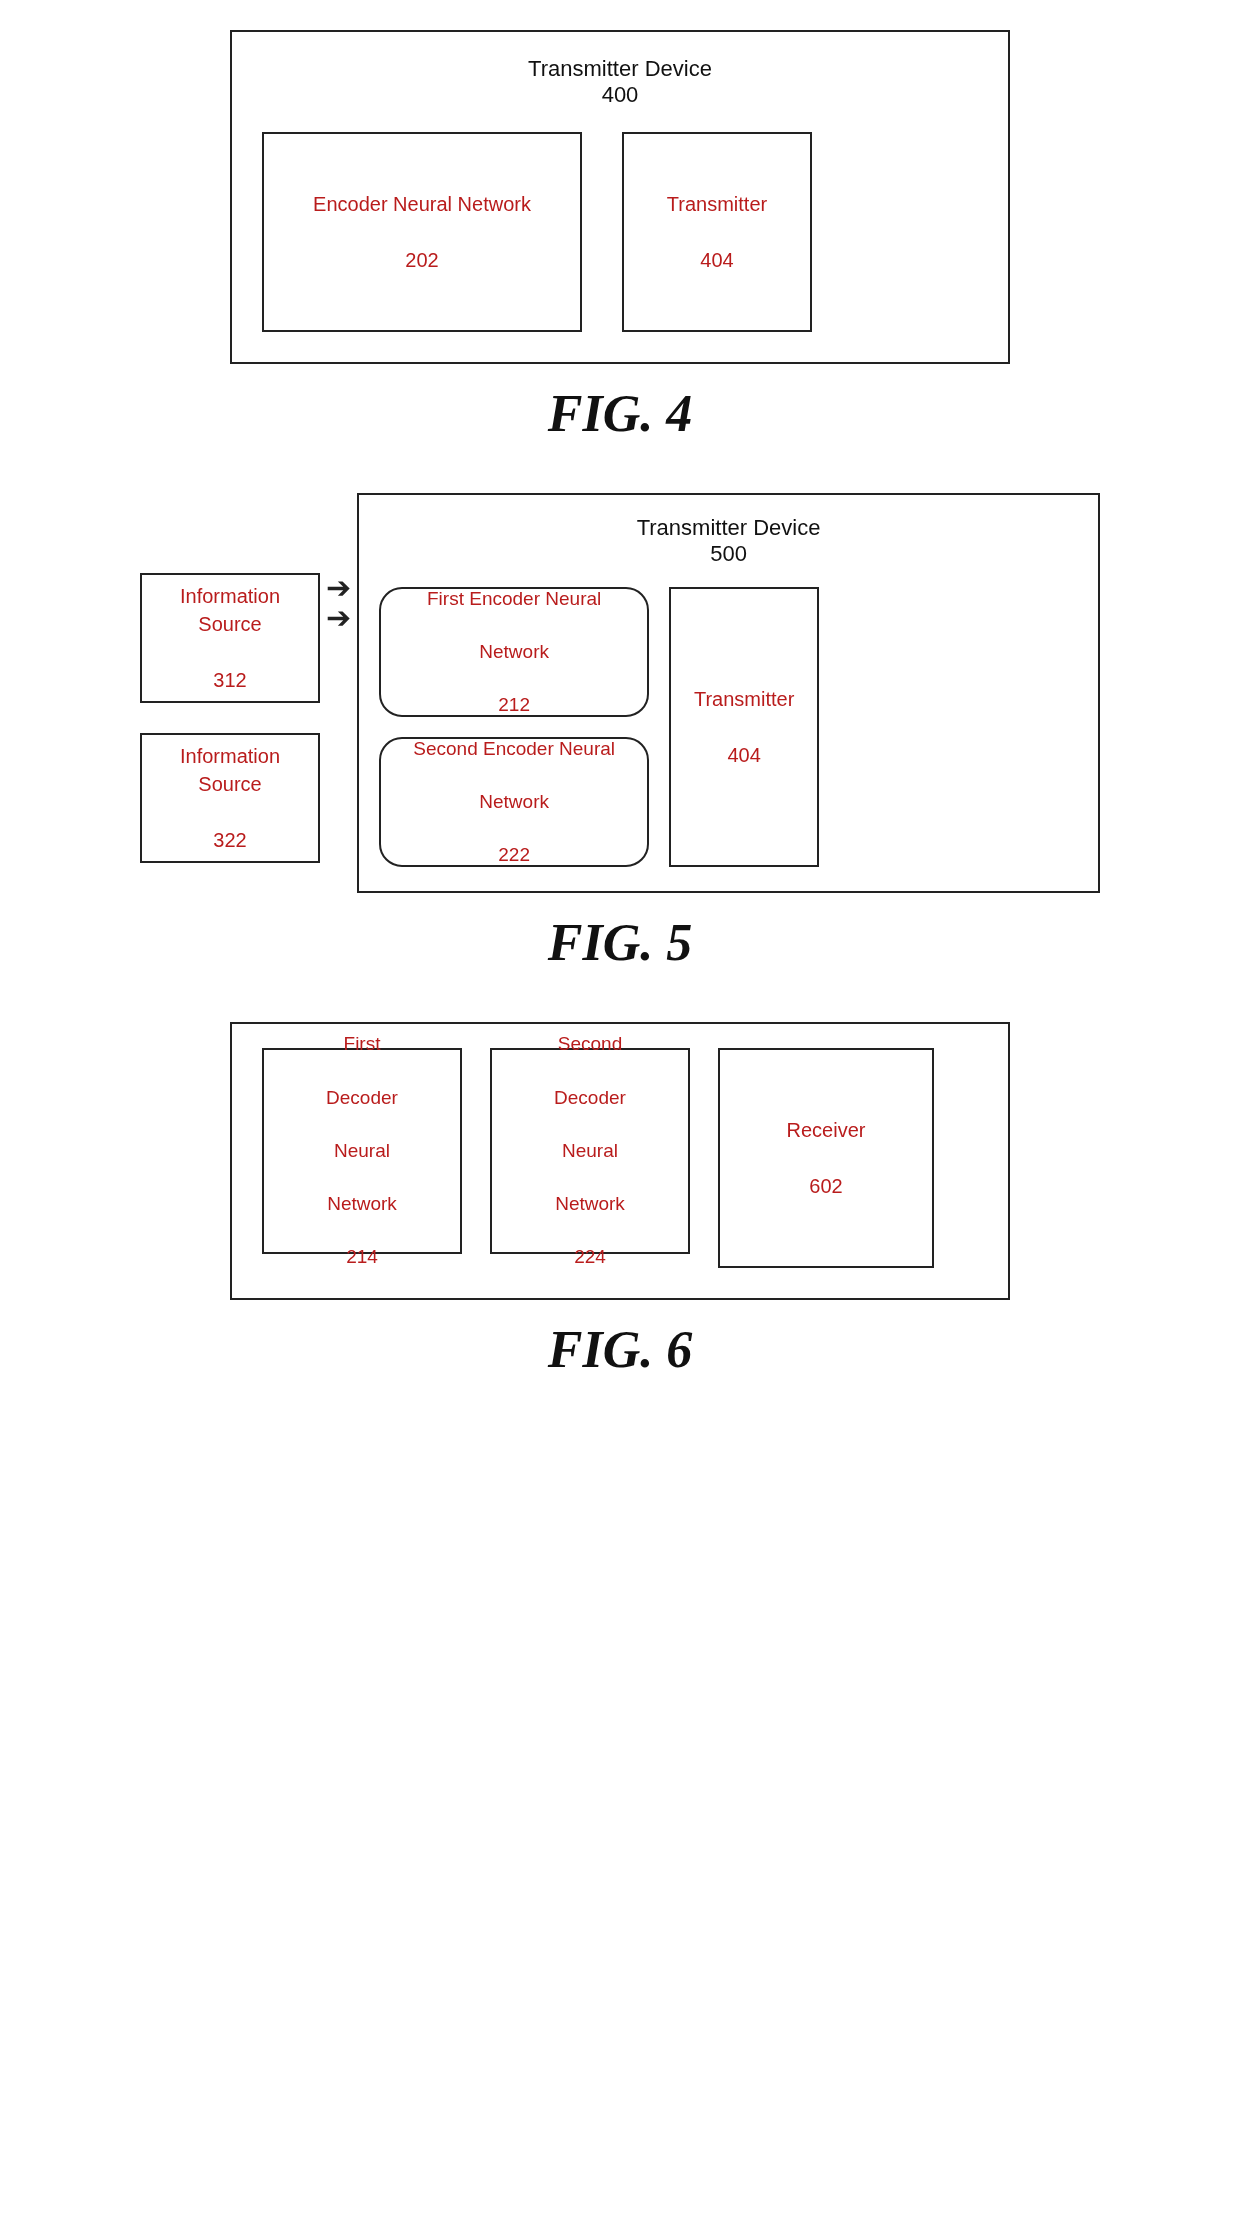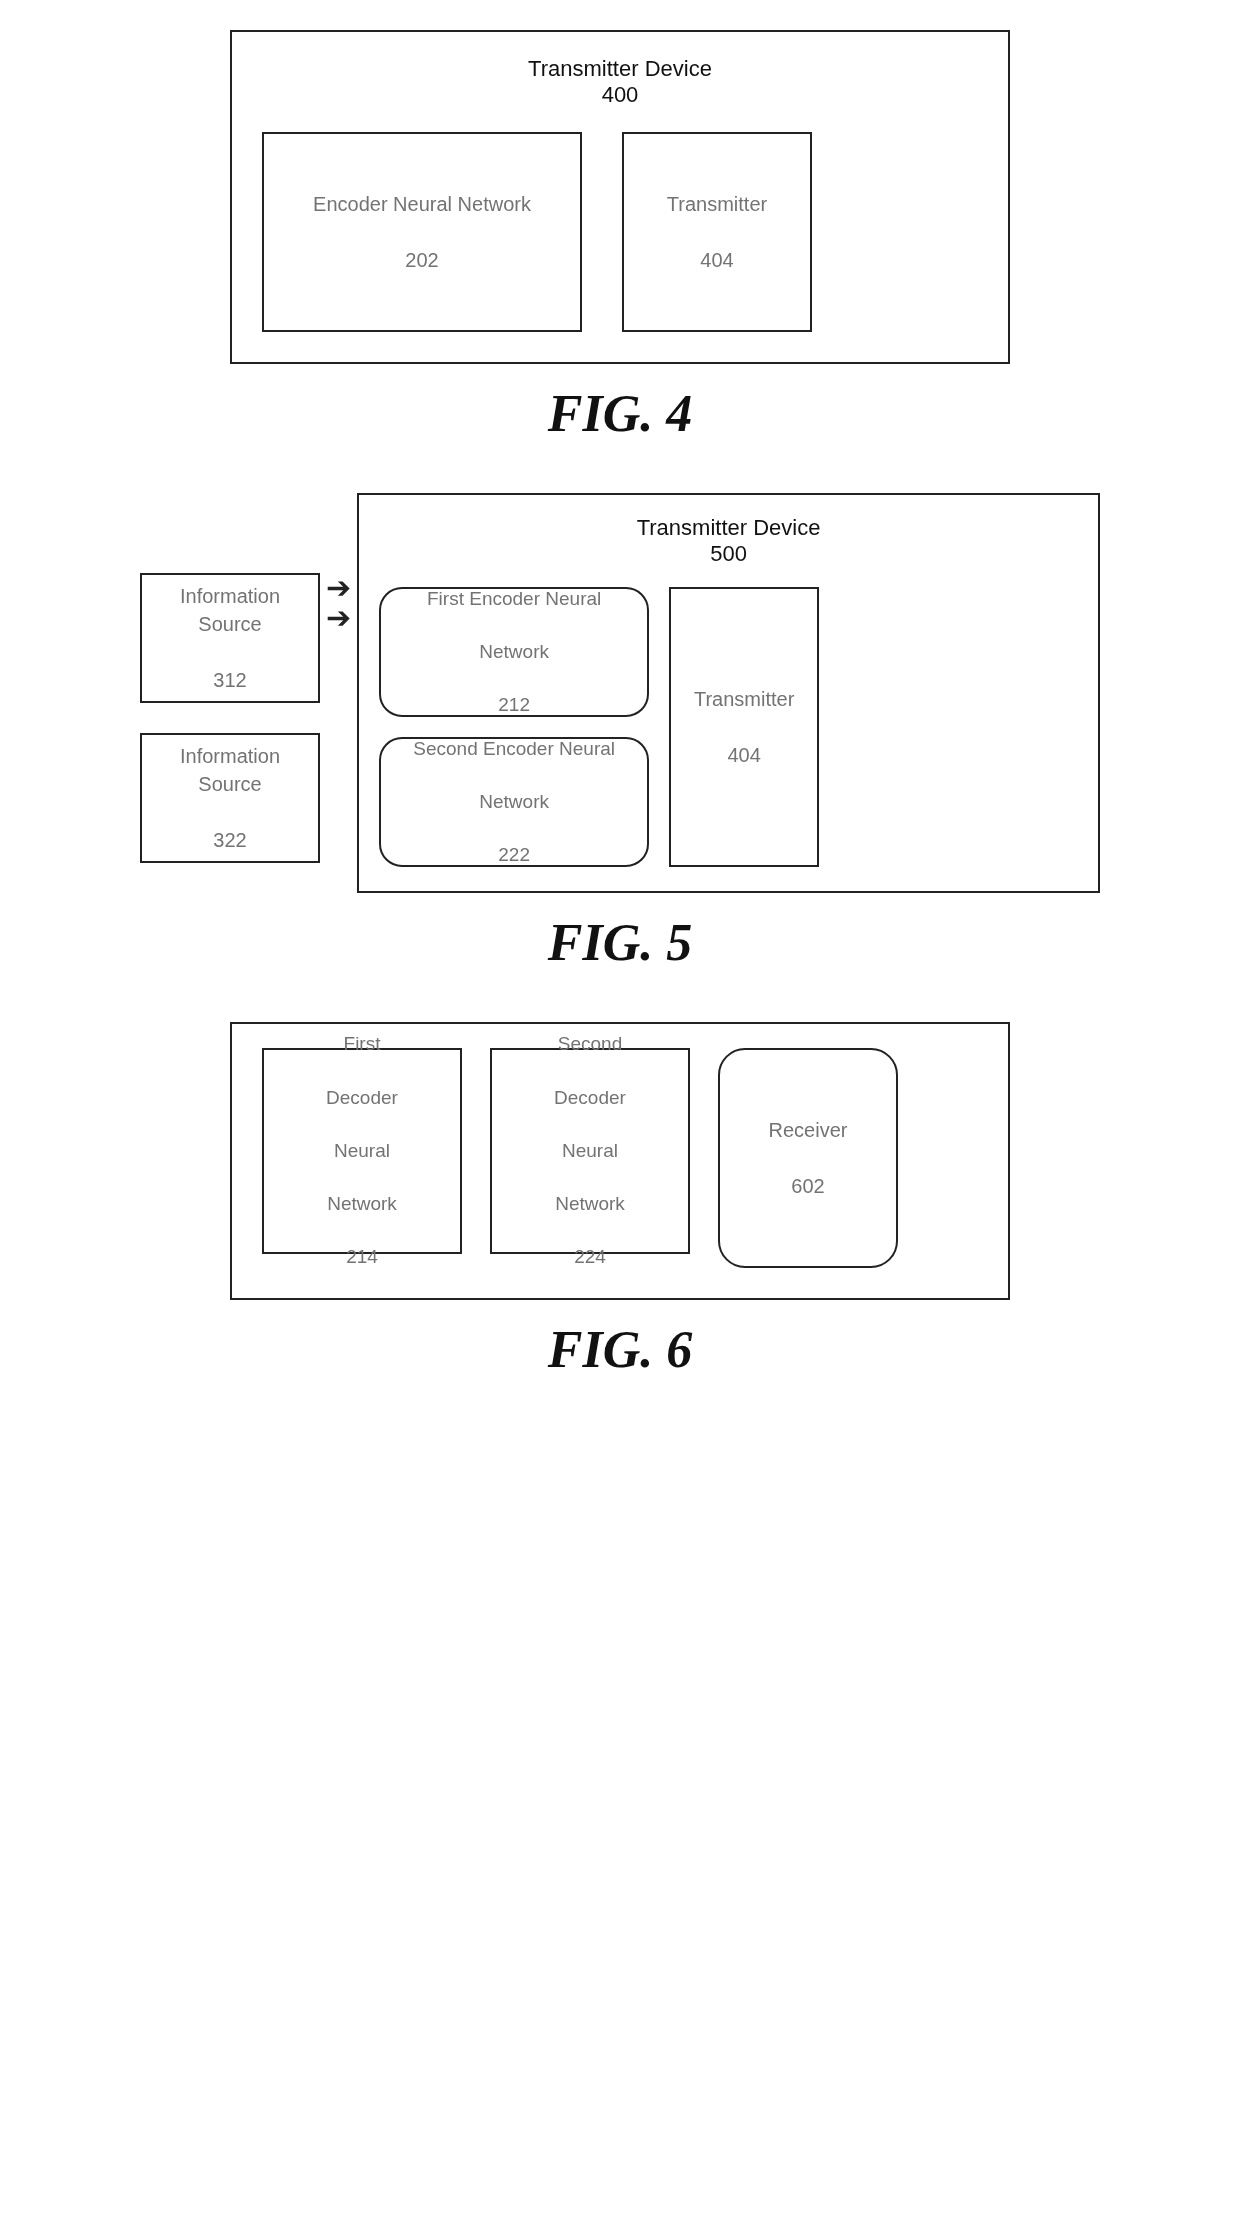--- a/index.html
+++ b/index.html
@@ -53,21 +53,21 @@
     }
 
     .box {
       border: 2px solid #222;
       display: flex;
       flex-direction: column;
       align-items: center;
       justify-content: center;
       text-align: center;
       font-size: 20px;
-      color: #737373;
+      color: #b91c1c;
       line-height: 1.4;
       padding: 20px 16px;
     }
 
     .fig4-encoder {
       width: 320px;
       height: 200px;
     }
 
     .fig4-transmitter {
@@ -174,24 +174,23 @@
       align-items: stretch;
     }
 
     .fig6-decoder-box {
       width: 200px;
       height: 206px;
       font-size: 19px;
     }
 
     .fig6-receiver-box {
-      width: 180px;
+      width: 216px;
       height: 220px;
       font-size: 20px;
-      border-radius: 27px;
     }
 
   </style>
 </head>
 <body>
 
 <div class="figure-section">
   <div class="fig4-outer">
     <div class="fig4-title">
       <span>Transmitter Device</span><br>

